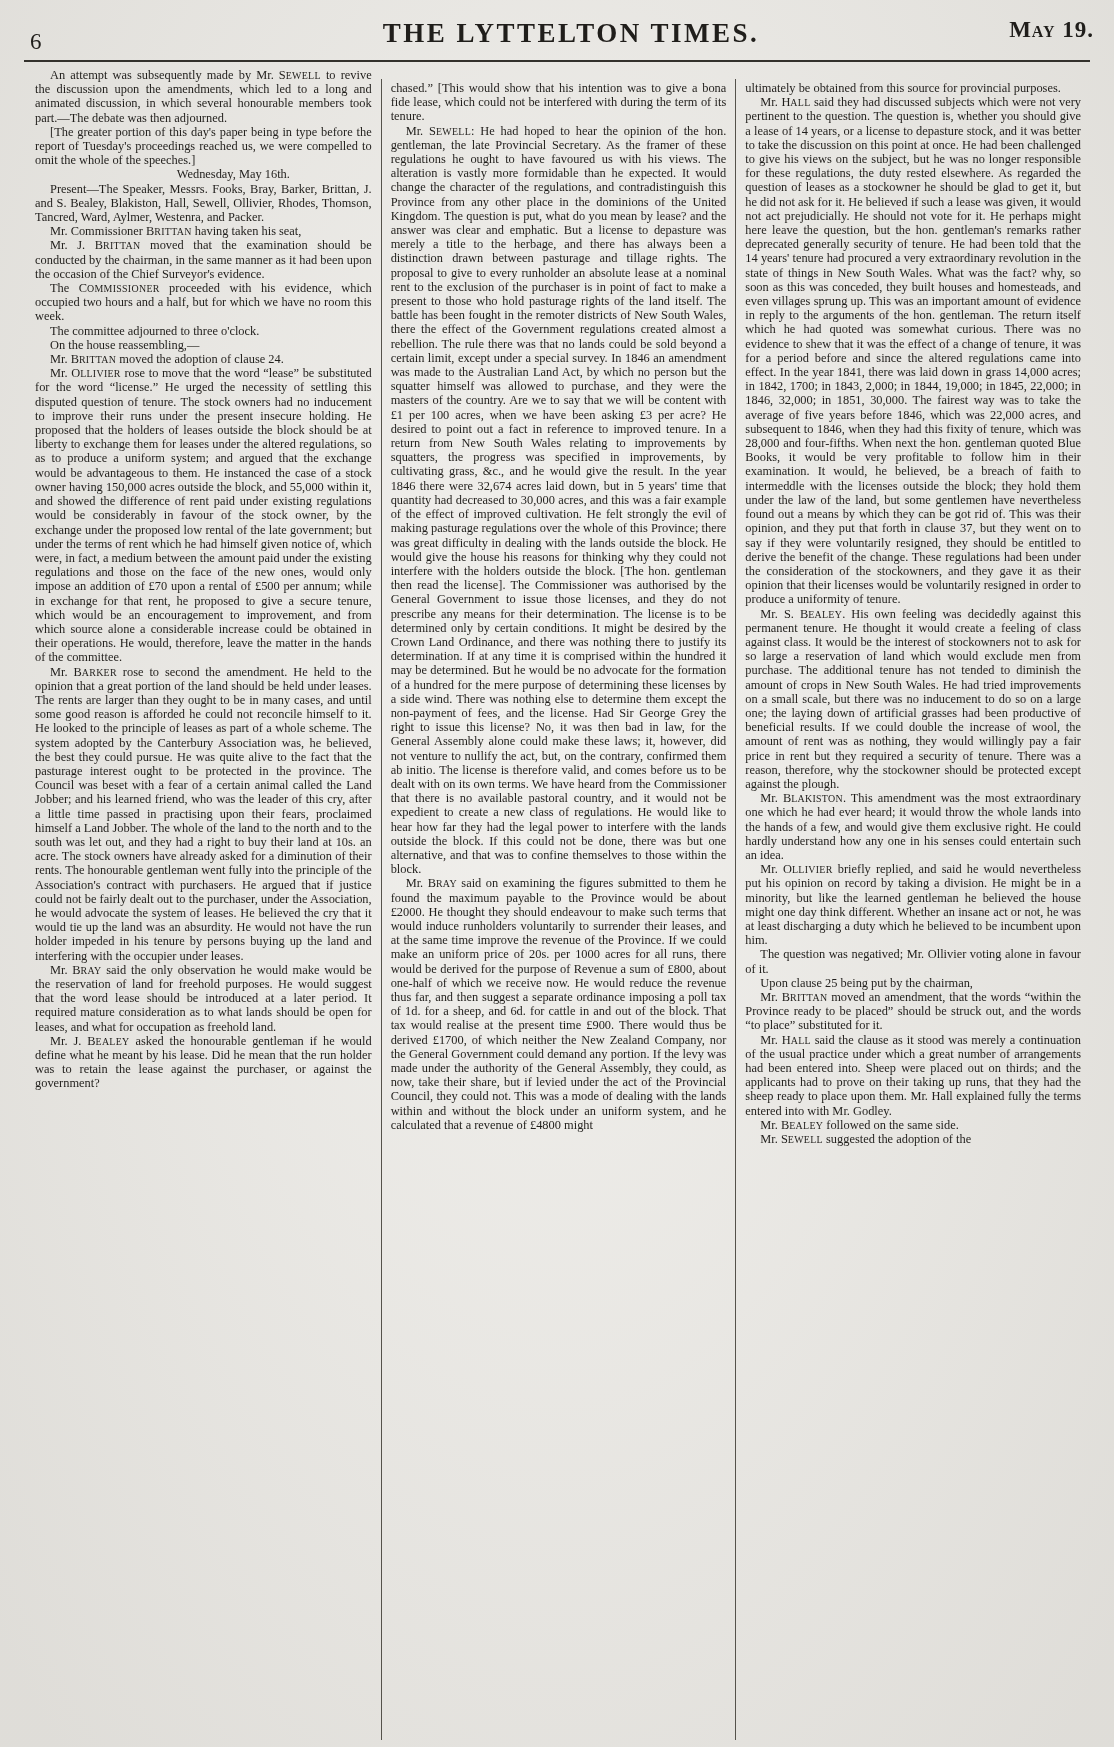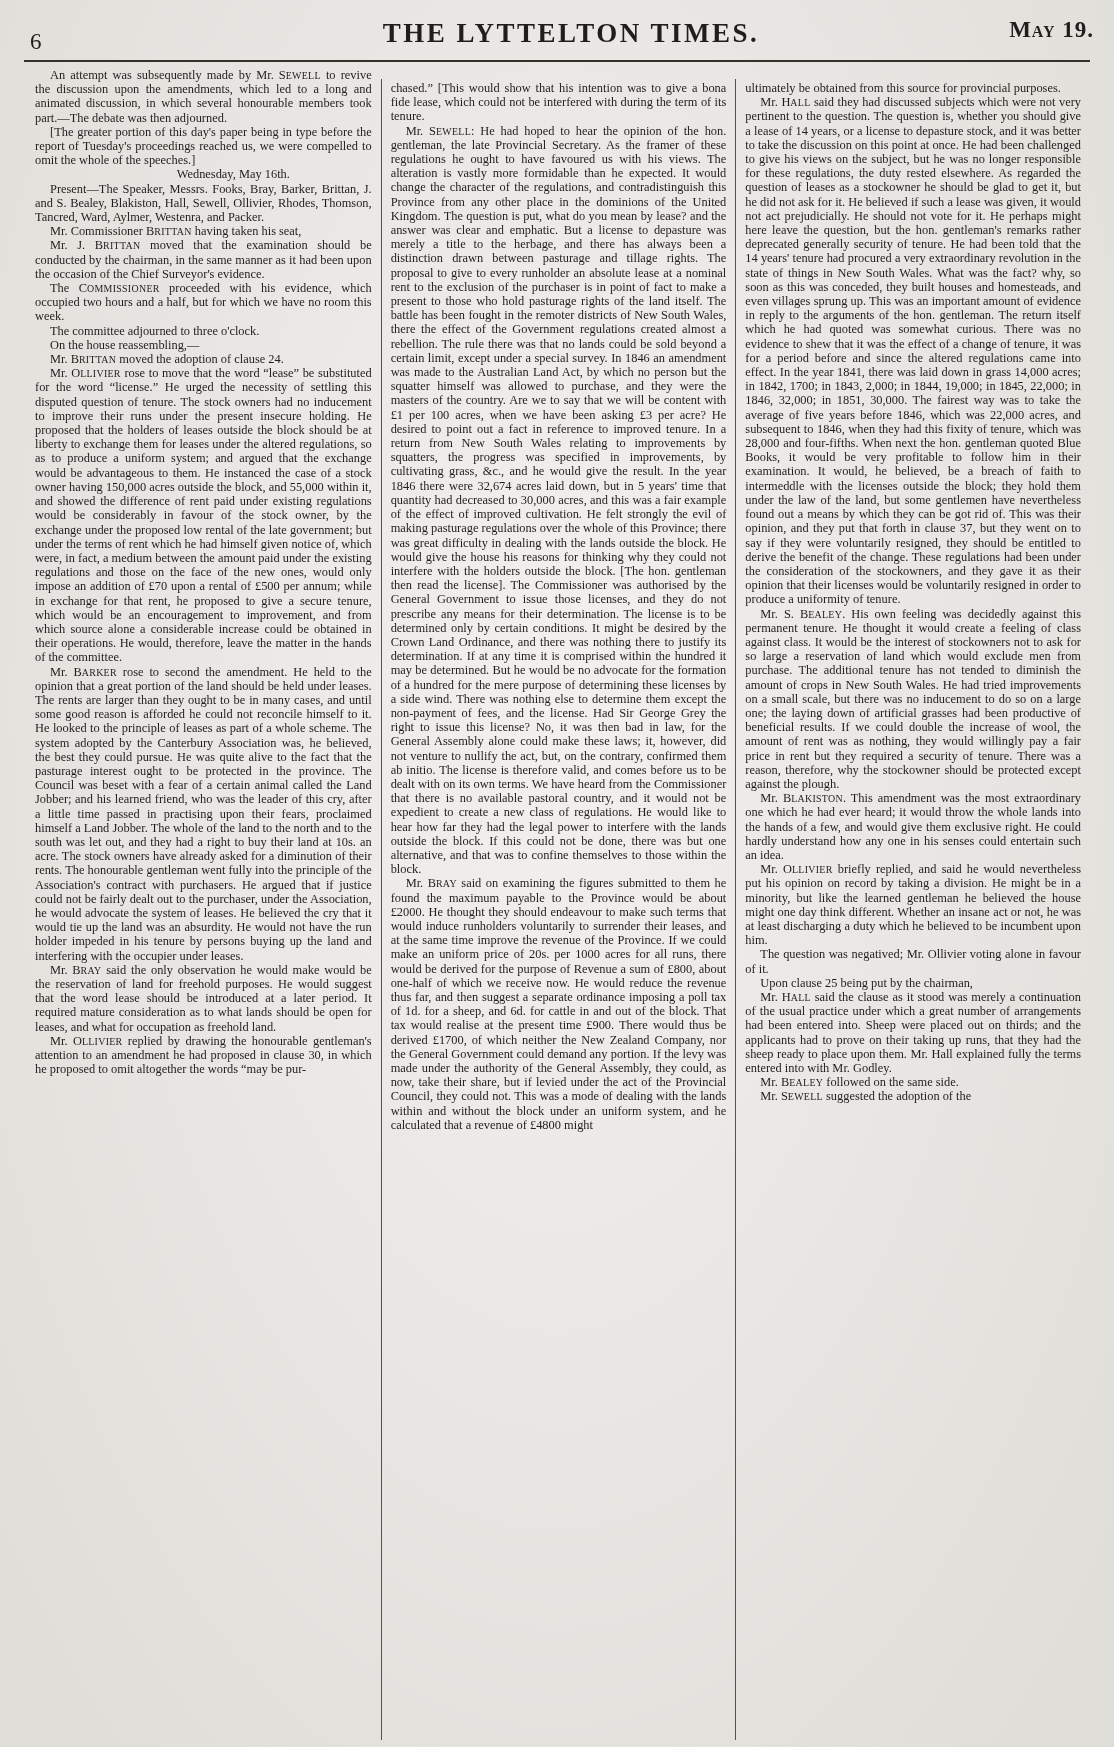--- a/index.html
+++ b/index.html
@@ -91,33 +91,34 @@
         <p class="para normal">Present—The Speaker, Messrs. Fooks, Bray, Barker, Brittan, J. and S. Bealey, Blakiston, Hall, Sewell, Ollivier, Rhodes, Thomson, Tancred, Ward, Aylmer, Westenra, and Packer.</p>
         <p class="para normal">Mr. Commissioner B<span class="sc">RITTAN</span> having taken his seat,</p>
         <p class="para normal">Mr. J. B<span class="sc">RITTAN</span> moved that the examination should be conducted by the chairman, in the same manner as it had been upon the occasion of the Chief Surveyor's evidence.</p>
         <p class="para normal">The C<span class="sc">OMMISSIONER</span> proceeded with his evidence, which occupied two hours and a half, but for which we have no room this week.</p>
         <p class="para normal">The committee adjourned to three o'clock.</p>
         <p class="para normal">On the house reassembling,—</p>
         <p class="para normal">Mr. B<span class="sc">RITTAN</span> moved the adoption of clause 24.</p>
         <p class="para normal">Mr. O<span class="sc">LLIVIER</span> rose to move that the word “lease” be substituted for the word “license.” He urged the necessity of settling this disputed question of tenure. The stock owners had no inducement to improve their runs under the present insecure holding. He proposed that the holders of leases outside the block should be at liberty to exchange them for leases under the altered regulations, so as to produce a uniform system; and argued that the exchange would be advantageous to them. He instanced the case of a stock owner having 150,000 acres outside the block, and 55,000 within it, and showed the difference of rent paid under existing regulations would be considerably in favour of the stock owner, by the exchange under the proposed low rental of the late government; but under the terms of rent which he had himself given notice of, which were, in fact, a medium between the amount paid under the existing regulations and those on the face of the new ones, would only impose an addition of £70 upon a rental of £500 per annum; while in exchange for that rent, he proposed to give a secure tenure, which would be an encouragement to improvement, and from which source alone a considerable increase could be obtained in their operations. He would, therefore, leave the matter in the hands of the committee.</p>
         <p class="para normal">Mr. B<span class="sc">ARKER</span> rose to second the amendment. He held to the opinion that a great portion of the land should be held under leases. The rents are larger than they ought to be in many cases, and until some good reason is afforded he could not reconcile himself to it. He looked to the principle of leases as part of a whole scheme. The system adopted by the Canterbury Association was, he believed, the best they could pursue. He was quite alive to the fact that the pasturage interest ought to be protected in the province. The Council was beset with a fear of a certain animal called the Land Jobber; and his learned friend, who was the leader of this cry, after a little time passed in practising upon their fears, proclaimed himself a Land Jobber. The whole of the land to the north and to the south was let out, and they had a right to buy their land at 10s. an acre. The stock owners have already asked for a diminution of their rents. The honourable gentleman went fully into the principle of the Association's contract with purchasers. He argued that if justice could not be fairly dealt out to the purchaser, under the Association, he would advocate the system of leases. He believed the cry that it would tie up the land was an absurdity. He would not have the run holder impeded in his tenure by persons buying up the land and interfering with the occupier under leases.</p>
         <p class="para normal">Mr. B<span class="sc">RAY</span> said the only observation he would make would be the reservation of land for freehold purposes. He would suggest that the word lease should be introduced at a later period. It required mature consideration as to what lands should be open for leases, and what for occupation as freehold land.</p>
-        <p class="para normal">Mr. O<span class="sc">LLIVIER</span> replied by drawing the honourable gentleman's attention to an amendment he had proposed in clause 30, in which he proposed to omit altogether the words “may be pur-</p>
+        <p class="para normal">Mr. J. B<span class="sc">EALEY</span> asked the honourable gentleman if he would define what he meant by his lease. Did he mean that the run holder was to retain the lease against the purchaser, or against the government?</p>
       </section>
     <section class="col">
         <p class="para continuation">chased.” [This would show that his intention was to give a bona fide lease, which could not be interfered with during the term of its tenure.</p>
         <p class="para normal">Mr. S<span class="sc">EWELL</span>: He had hoped to hear the opinion of the hon. gentleman, the late Provincial Secretary. As the framer of these regulations he ought to have favoured us with his views. The alteration is vastly more formidable than he expected. It would change the character of the regulations, and contradistinguish this Province from any other place in the dominions of the United Kingdom. The question is put, what do you mean by lease? and the answer was clear and emphatic. But a license to depasture was merely a title to the herbage, and there has always been a distinction drawn between pasturage and tillage rights. The proposal to give to every runholder an absolute lease at a nominal rent to the exclusion of the purchaser is in point of fact to make a present to those who hold pasturage rights of the land itself. The battle has been fought in the remoter districts of New South Wales, there the effect of the Government regulations created almost a rebellion. The rule there was that no lands could be sold beyond a certain limit, except under a special survey. In 1846 an amendment was made to the Australian Land Act, by which no person but the squatter himself was allowed to purchase, and they were the masters of the country. Are we to say that we will be content with £1 per 100 acres, when we have been asking £3 per acre? He desired to point out a fact in reference to improved tenure. In a return from New South Wales relating to improvements by squatters, the progress was specified in improvements, by cultivating grass, &amp;c., and he would give the result. In the year 1846 there were 32,674 acres laid down, but in 5 years' time that quantity had decreased to 30,000 acres, and this was a fair example of the effect of improved cultivation. He felt strongly the evil of making pasturage regulations over the whole of this Province; there was great difficulty in dealing with the lands outside the block. He would give the house his reasons for thinking why they could not interfere with the holders outside the block. [The hon. gentleman then read the license]. The Commissioner was authorised by the General Government to issue those licenses, and they do not prescribe any means for their determination. The license is to be determined only by certain conditions. It might be desired by the Crown Land Ordinance, and there was nothing there to justify its determination. If at any time it is comprised within the hundred it may be determined. But he would be no advocate for the formation of a hundred for the mere purpose of determining these licenses by a side wind. There was nothing else to determine them except the non-payment of fees, and the license. Had Sir George Grey the right to issue this license? No, it was then bad in law, for the General Assembly alone could make these laws; it, however, did not venture to nullify the act, but, on the contrary, confirmed them ab initio. The license is therefore valid, and comes before us to be dealt with on its own terms. We have heard from the Commissioner that there is no available pastoral country, and it would not be expedient to create a new class of regulations. He would like to hear how far they had the legal power to interfere with the lands outside the block. If this could not be done, there was but one alternative, and that was to confine themselves to those within the block.</p>
         <p class="para normal">Mr. B<span class="sc">RAY</span> said on examining the figures submitted to them he found the maximum payable to the Province would be about £2000. He thought they should endeavour to make such terms that would induce runholders voluntarily to surrender their leases, and at the same time improve the revenue of the Province. If we could make an uniform price of 20s. per 1000 acres for all runs, there would be derived for the purpose of Revenue a sum of £800, about one-half of which we receive now. He would reduce the revenue thus far, and then suggest a separate ordinance imposing a poll tax of 1d. for a sheep, and 6d. for cattle in and out of the block. That tax would realise at the present time £900. There would thus be derived £1700, of which neither the New Zealand Company, nor the General Government could demand any portion. If the levy was made under the authority of the General Assembly, they could, as now, take their share, but if levied under the act of the Provincial Council, they could not. This was a mode of dealing with the lands within and without the block under an uniform system, and he calculated that a revenue of £4800 might</p>
       </section>
     <section class="col">
         <p class="para continuation">ultimately be obtained from this source for provincial purposes.</p>
         <p class="para normal">Mr. H<span class="sc">ALL</span> said they had discussed subjects which were not very pertinent to the question. The question is, whether you should give a lease of 14 years, or a license to depasture stock, and it was better to take the discussion on this point at once. He had been challenged to give his views on the subject, but he was no longer responsible for these regulations, the duty rested elsewhere. As regarded the question of leases as a stockowner he should be glad to get it, but he did not ask for it. He believed if such a lease was given, it would not act prejudicially. He should not vote for it. He perhaps might here leave the question, but the hon. gentleman's remarks rather deprecated generally security of tenure. He had been told that the 14 years' tenure had procured a very extraordinary revolution in the state of things in New South Wales. What was the fact? why, so soon as this was conceded, they built houses and homesteads, and even villages sprung up. This was an important amount of evidence in reply to the arguments of the hon. gentleman. The return itself which he had quoted was somewhat curious. There was no evidence to shew that it was the effect of a change of tenure, it was for a period before and since the altered regulations came into effect. In the year 1841, there was laid down in grass 14,000 acres; in 1842, 1700; in 1843, 2,000; in 1844, 19,000; in 1845, 22,000; in 1846, 32,000; in 1851, 30,000. The fairest way was to take the average of five years before 1846, which was 22,000 acres, and subsequent to 1846, when they had this fixity of tenure, which was 28,000 and four-fifths. When next the hon. gentleman quoted Blue Books, it would be very profitable to follow him in their examination. It would, he believed, be a breach of faith to intermeddle with the licenses outside the block; they hold them under the law of the land, but some gentlemen have nevertheless found out a means by which they can be got rid of. This was their opinion, and they put that forth in clause 37, but they went on to say if they were voluntarily resigned, they should be entitled to derive the benefit of the change. These regulations had been under the consideration of the stockowners, and they gave it as their opinion that their licenses would be voluntarily resigned in order to produce a uniformity of tenure.</p>
         <p class="para normal">Mr. S. B<span class="sc">EALEY</span>. His own feeling was decidedly against this permanent tenure. He thought it would create a feeling of class against class. It would be the interest of stockowners not to ask for so large a reservation of land which would exclude men from purchase. The additional tenure has not tended to diminish the amount of crops in New South Wales. He had tried improvements on a small scale, but there was no inducement to do so on a large one; the laying down of artificial grasses had been productive of beneficial results. If we could double the increase of wool, the amount of rent was as nothing, they would willingly pay a fair price in rent but they required a security of tenure. There was a reason, therefore, why the stockowner should be protected except against the plough.</p>
         <p class="para normal">Mr. B<span class="sc">LAKISTON</span>. This amendment was the most extraordinary one which he had ever heard; it would throw the whole lands into the hands of a few, and would give them exclusive right. He could hardly understand how any one in his senses could entertain such an idea.</p>
         <p class="para normal">Mr. O<span class="sc">LLIVIER</span> briefly replied, and said he would nevertheless put his opinion on record by taking a division. He might be in a minority, but like the learned gentleman he believed the house might one day think different. Whether an insane act or not, he was at least discharging a duty which he believed to be incumbent upon him.</p>
         <p class="para normal">The question was negatived; Mr. Ollivier voting alone in favour of it.</p>
         <p class="para normal">Upon clause 25 being put by the chairman,</p>
+        <p class="para normal">Mr. B<span class="sc">RITTAN</span> moved an amendment, that the words “within the Province ready to be placed” should be struck out, and the words “to place” substituted for it.</p>
         <p class="para normal">Mr. H<span class="sc">ALL</span> said the clause as it stood was merely a continuation of the usual practice under which a great number of arrangements had been entered into. Sheep were placed out on thirds; and the applicants had to prove on their taking up runs, that they had the sheep ready to place upon them. Mr. Hall explained fully the terms entered into with Mr. Godley.</p>
         <p class="para normal">Mr. B<span class="sc">EALEY</span> followed on the same side.</p>
         <p class="para normal">Mr. S<span class="sc">EWELL</span> suggested the adoption of the</p>
       </section>
   </main>
 </div>
 
 </body></html>

